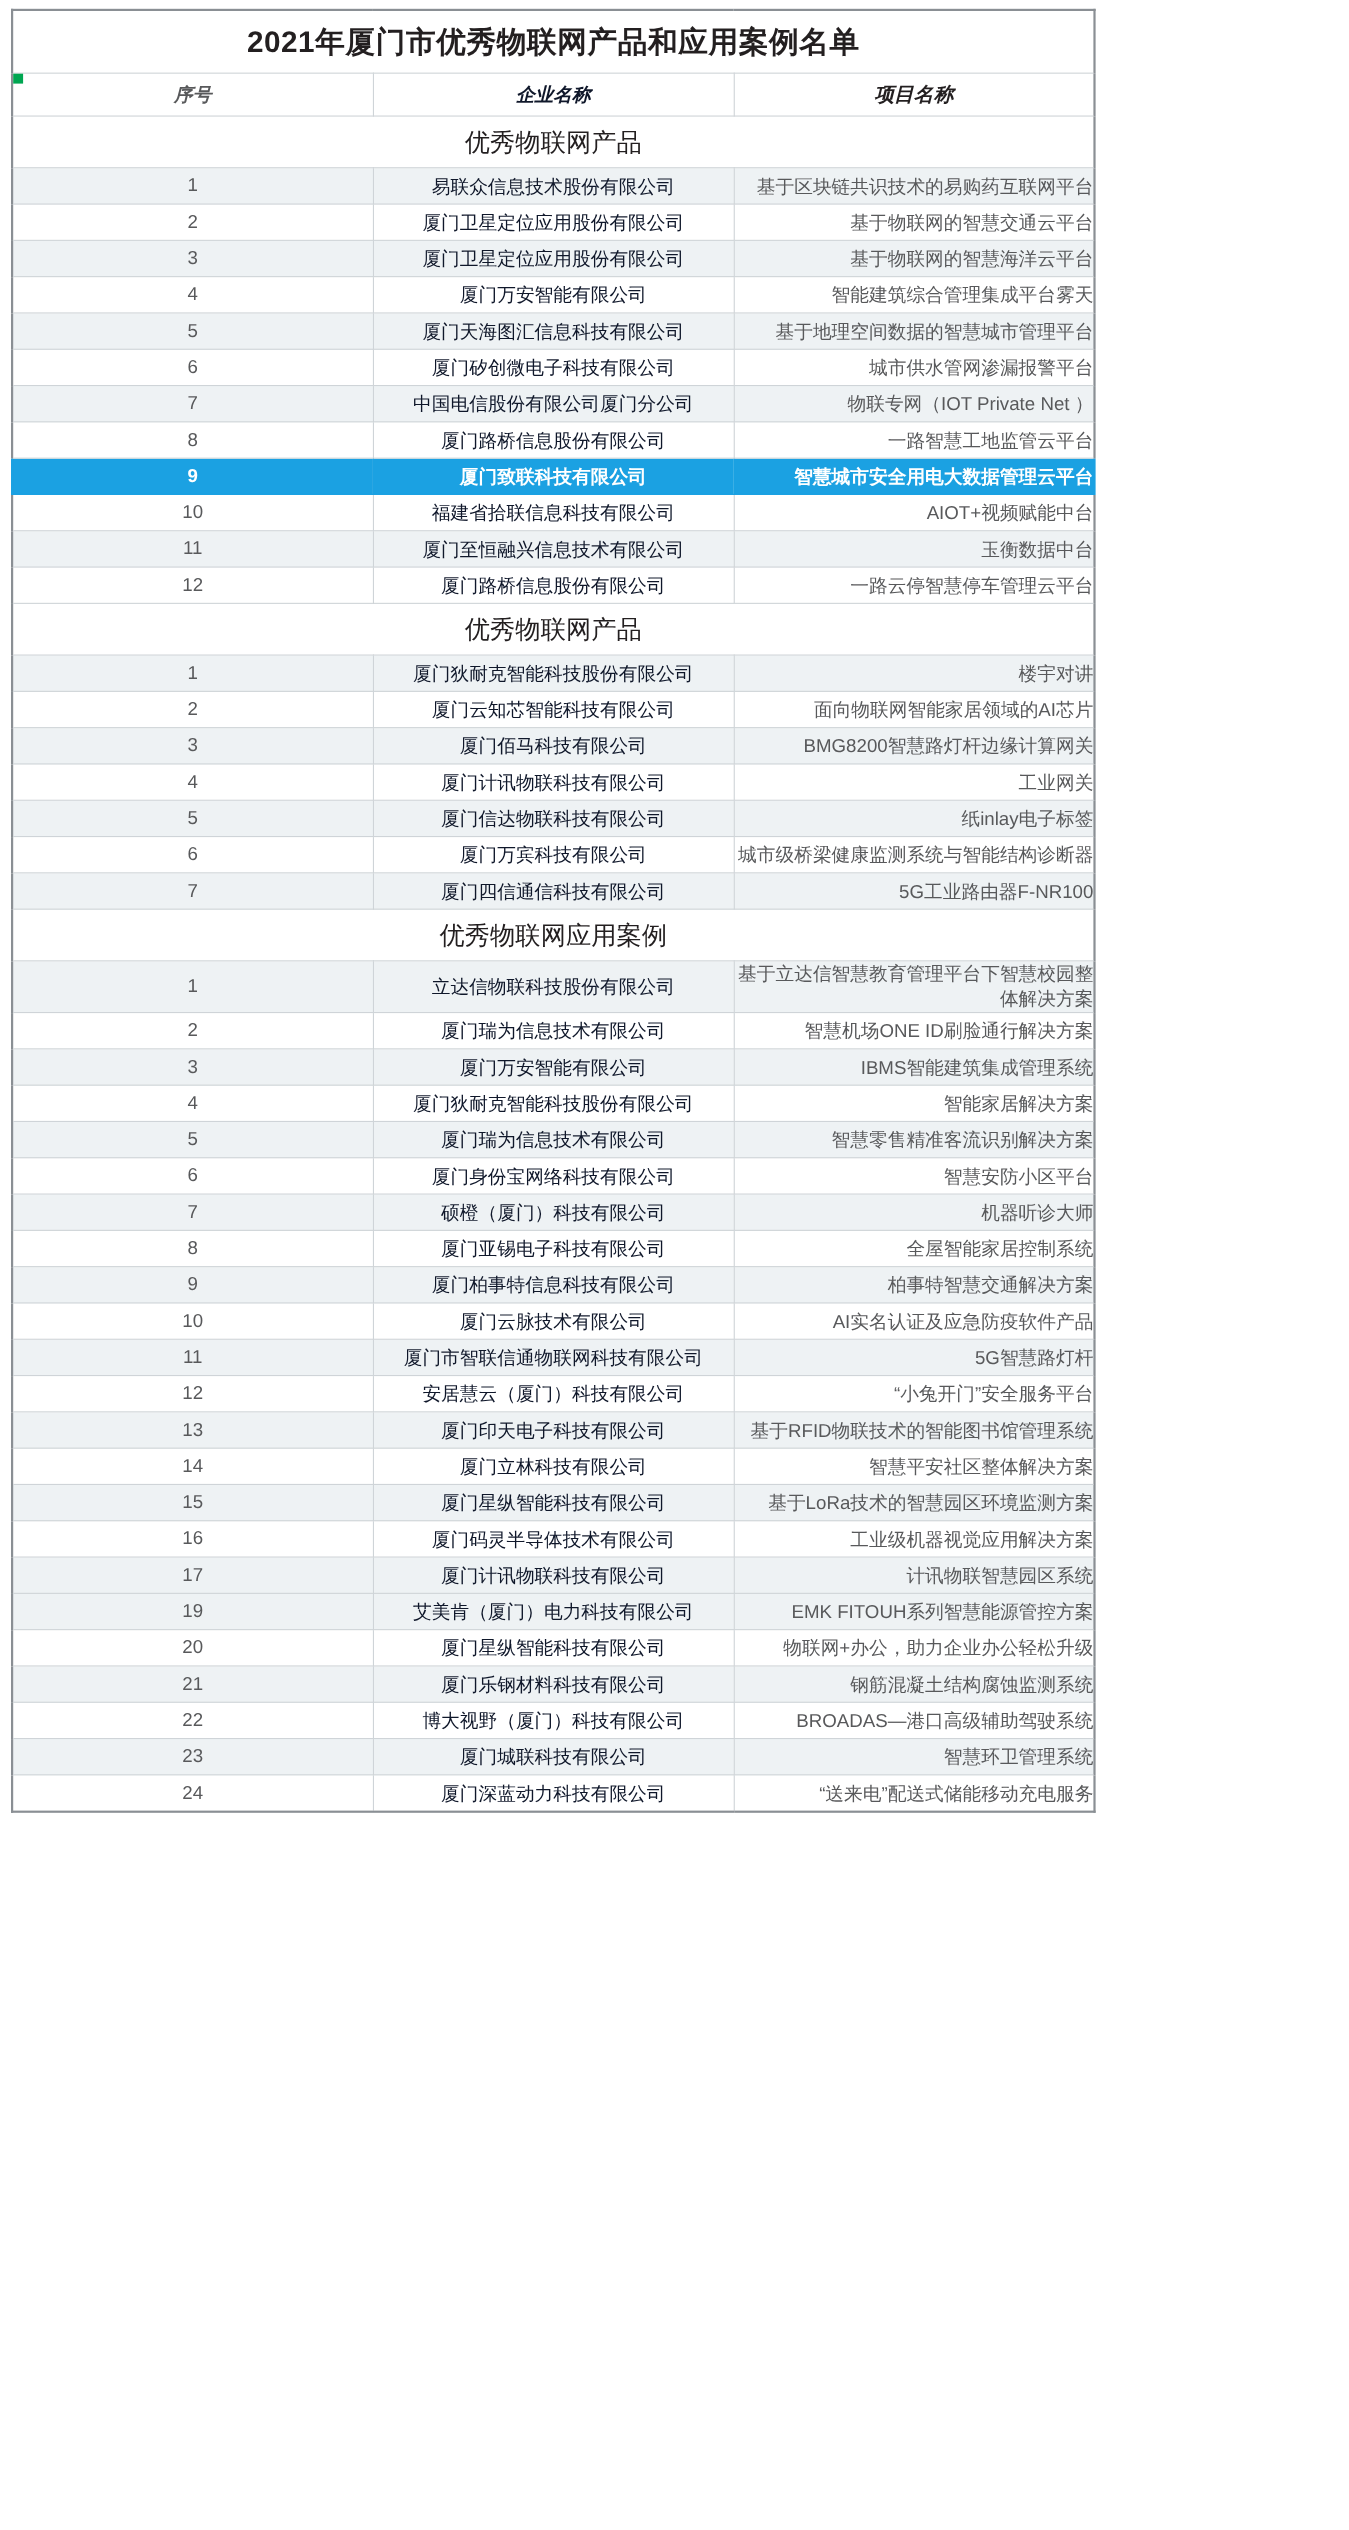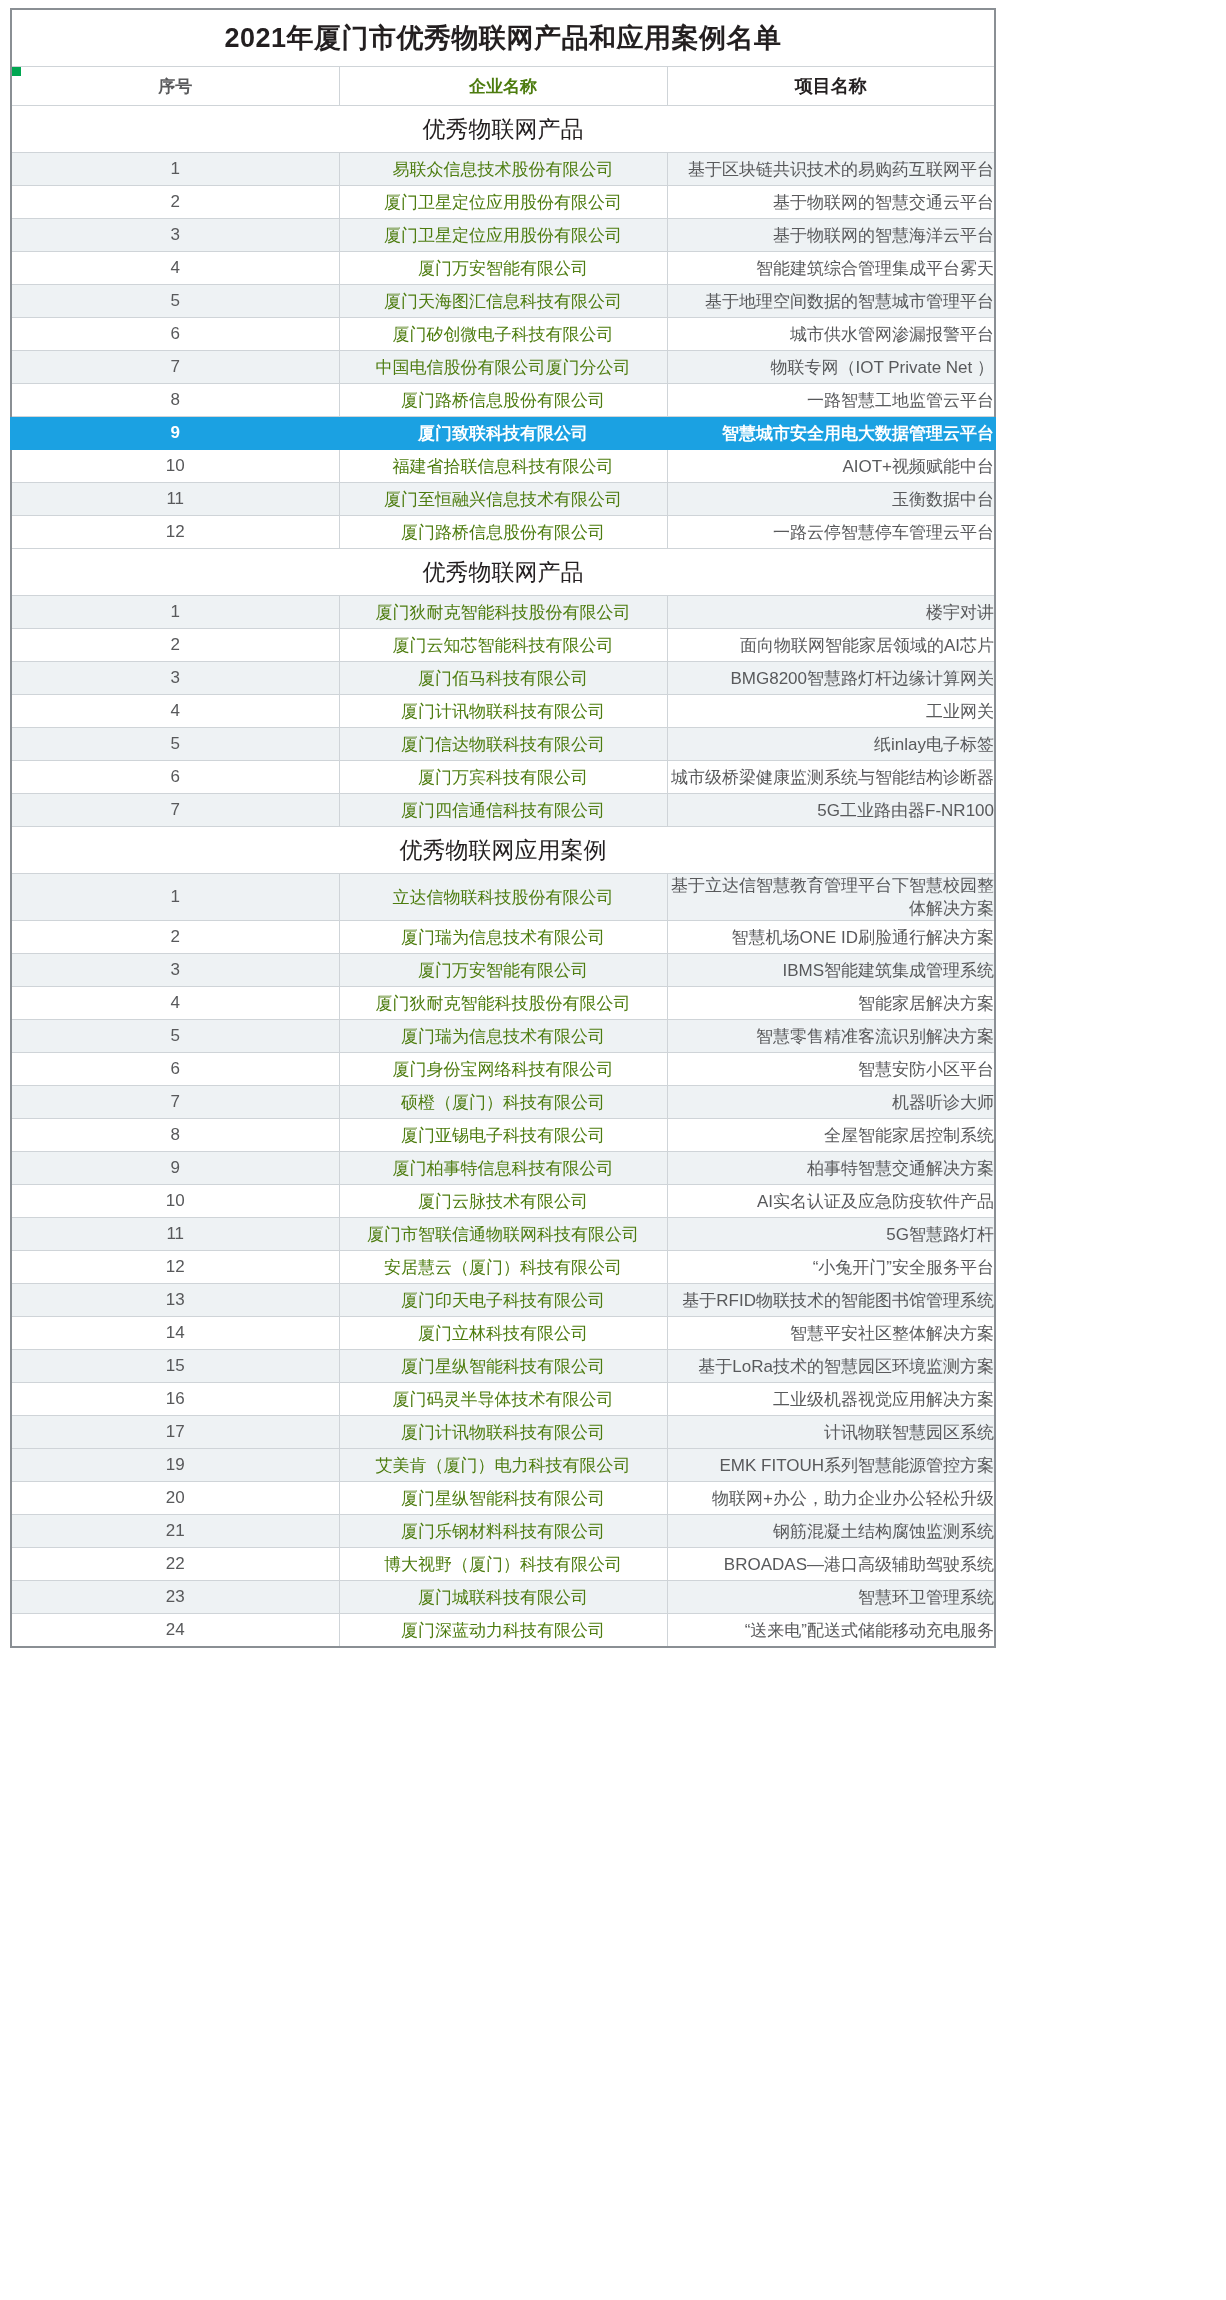--- a/index.html
+++ b/index.html
@@ -38,20 +38,21 @@
     border-right: 2px solid #8a8f94 !important;
     border-bottom: 1px solid #cfd4d8 !important;
   }
   .hdr-cell {
     height: 38px;
     text-align: center;
     vertical-align: middle;
     font-size: 18px;
     font-weight: bold;
     color: #231f20;
+    font-style: italic;
   }
   .section-cell {
     height: 46px;
     text-align: center;
     vertical-align: middle;
     font-size: 23px;
     font-weight: normal;
     color: #231f20;
   }
   .num-cell {
@@ -60,21 +61,21 @@
     vertical-align: middle;
     height: 32px;
     font-size: 17px;
     color: #58595b;
   }
   .name-cell {
     width: 298px;
     text-align: center;
     vertical-align: middle;
     font-size: 17px;
-    color: #4d7c0f;
+    color: #0f172a;
     padding: 0 4px;
   }
   .proj-cell {
     text-align: right;
     vertical-align: middle;
     font-size: 17px;
     color: #58595b;
     padding-left: 12px;
   }
   tr.row-alt td {

